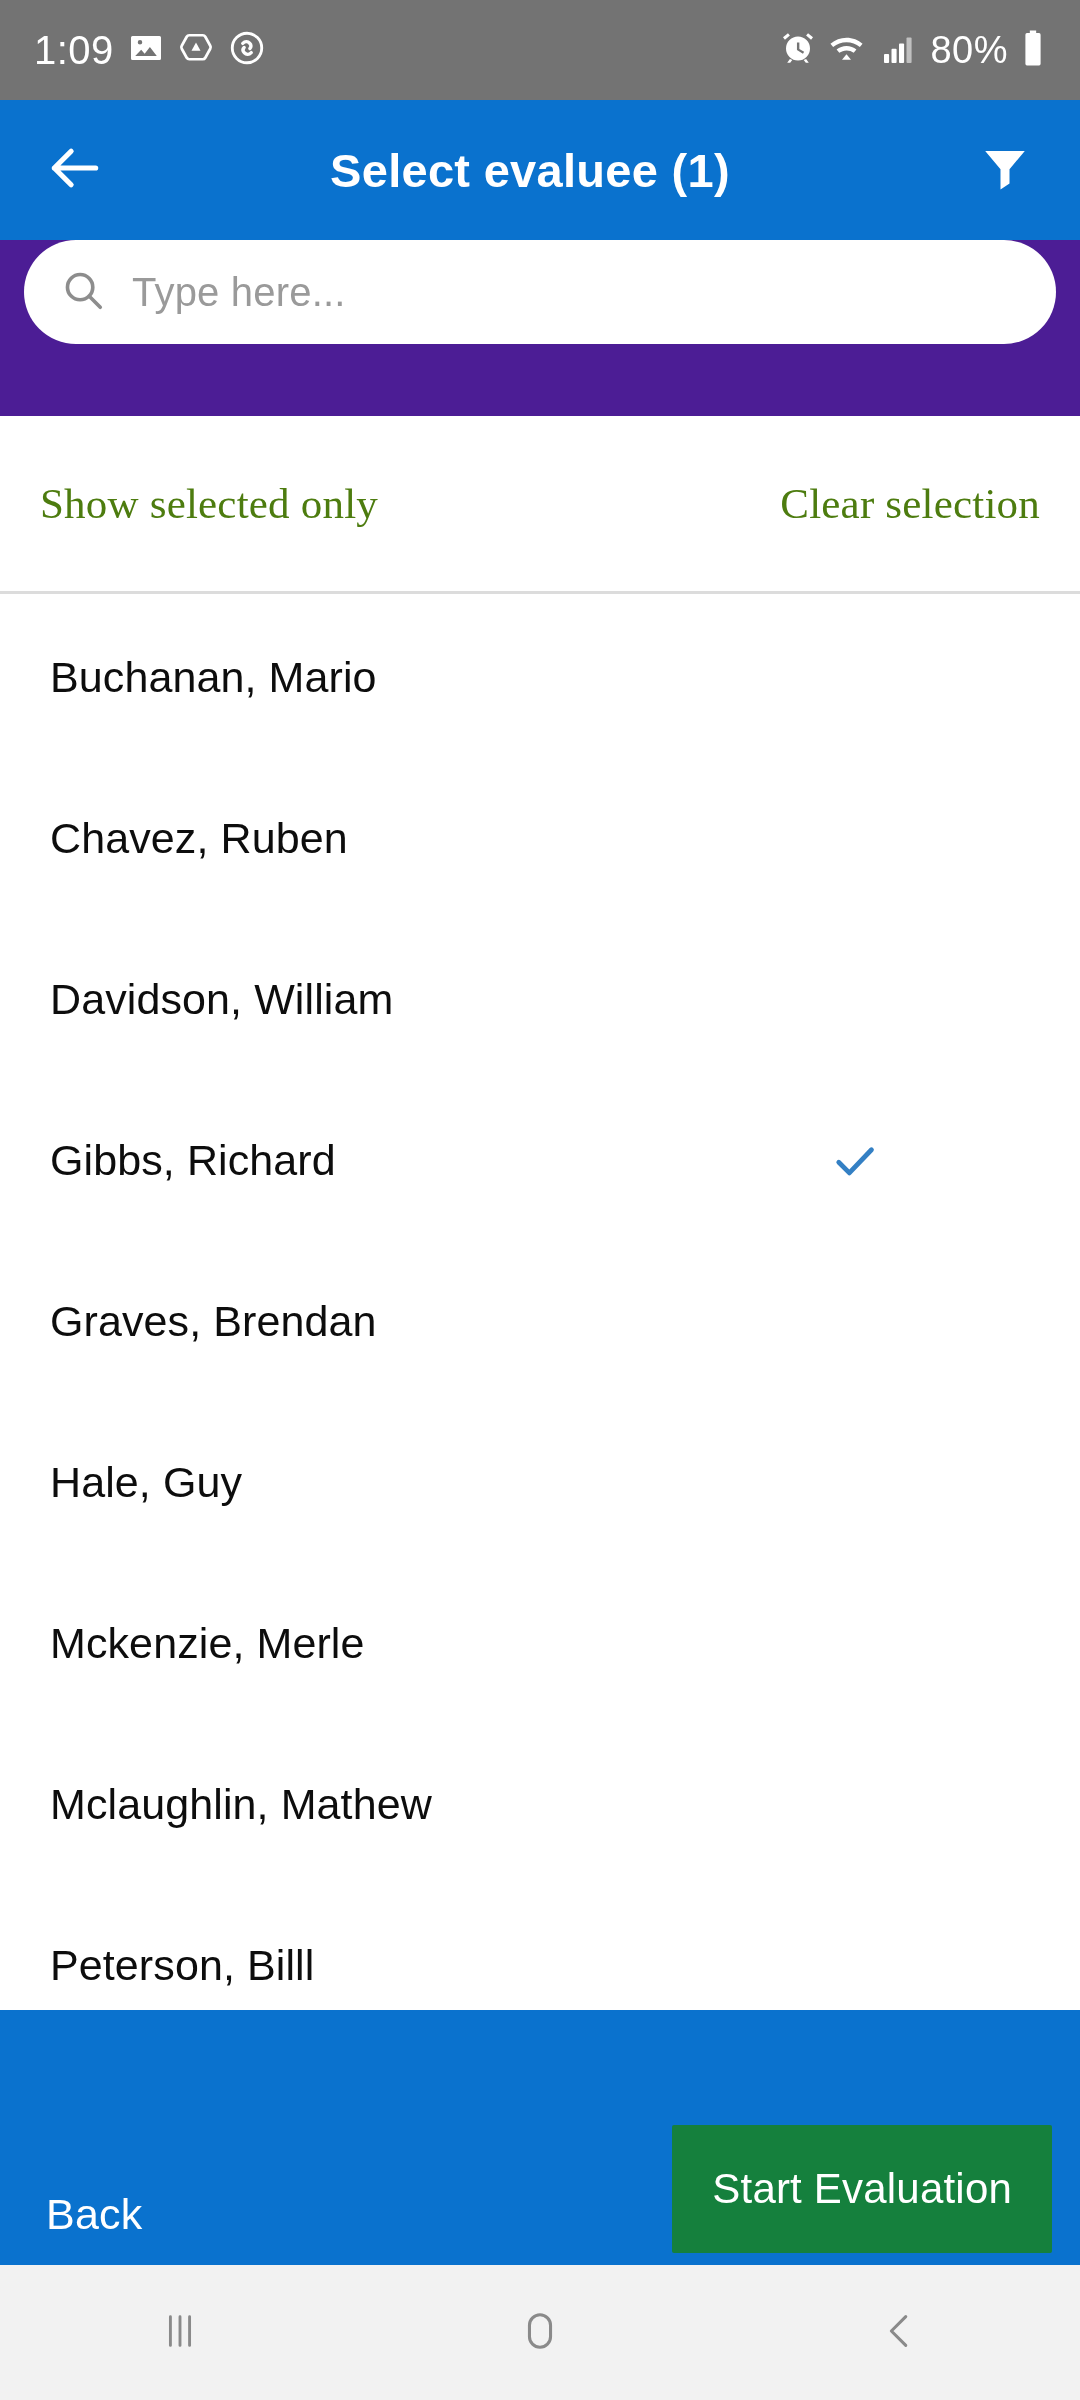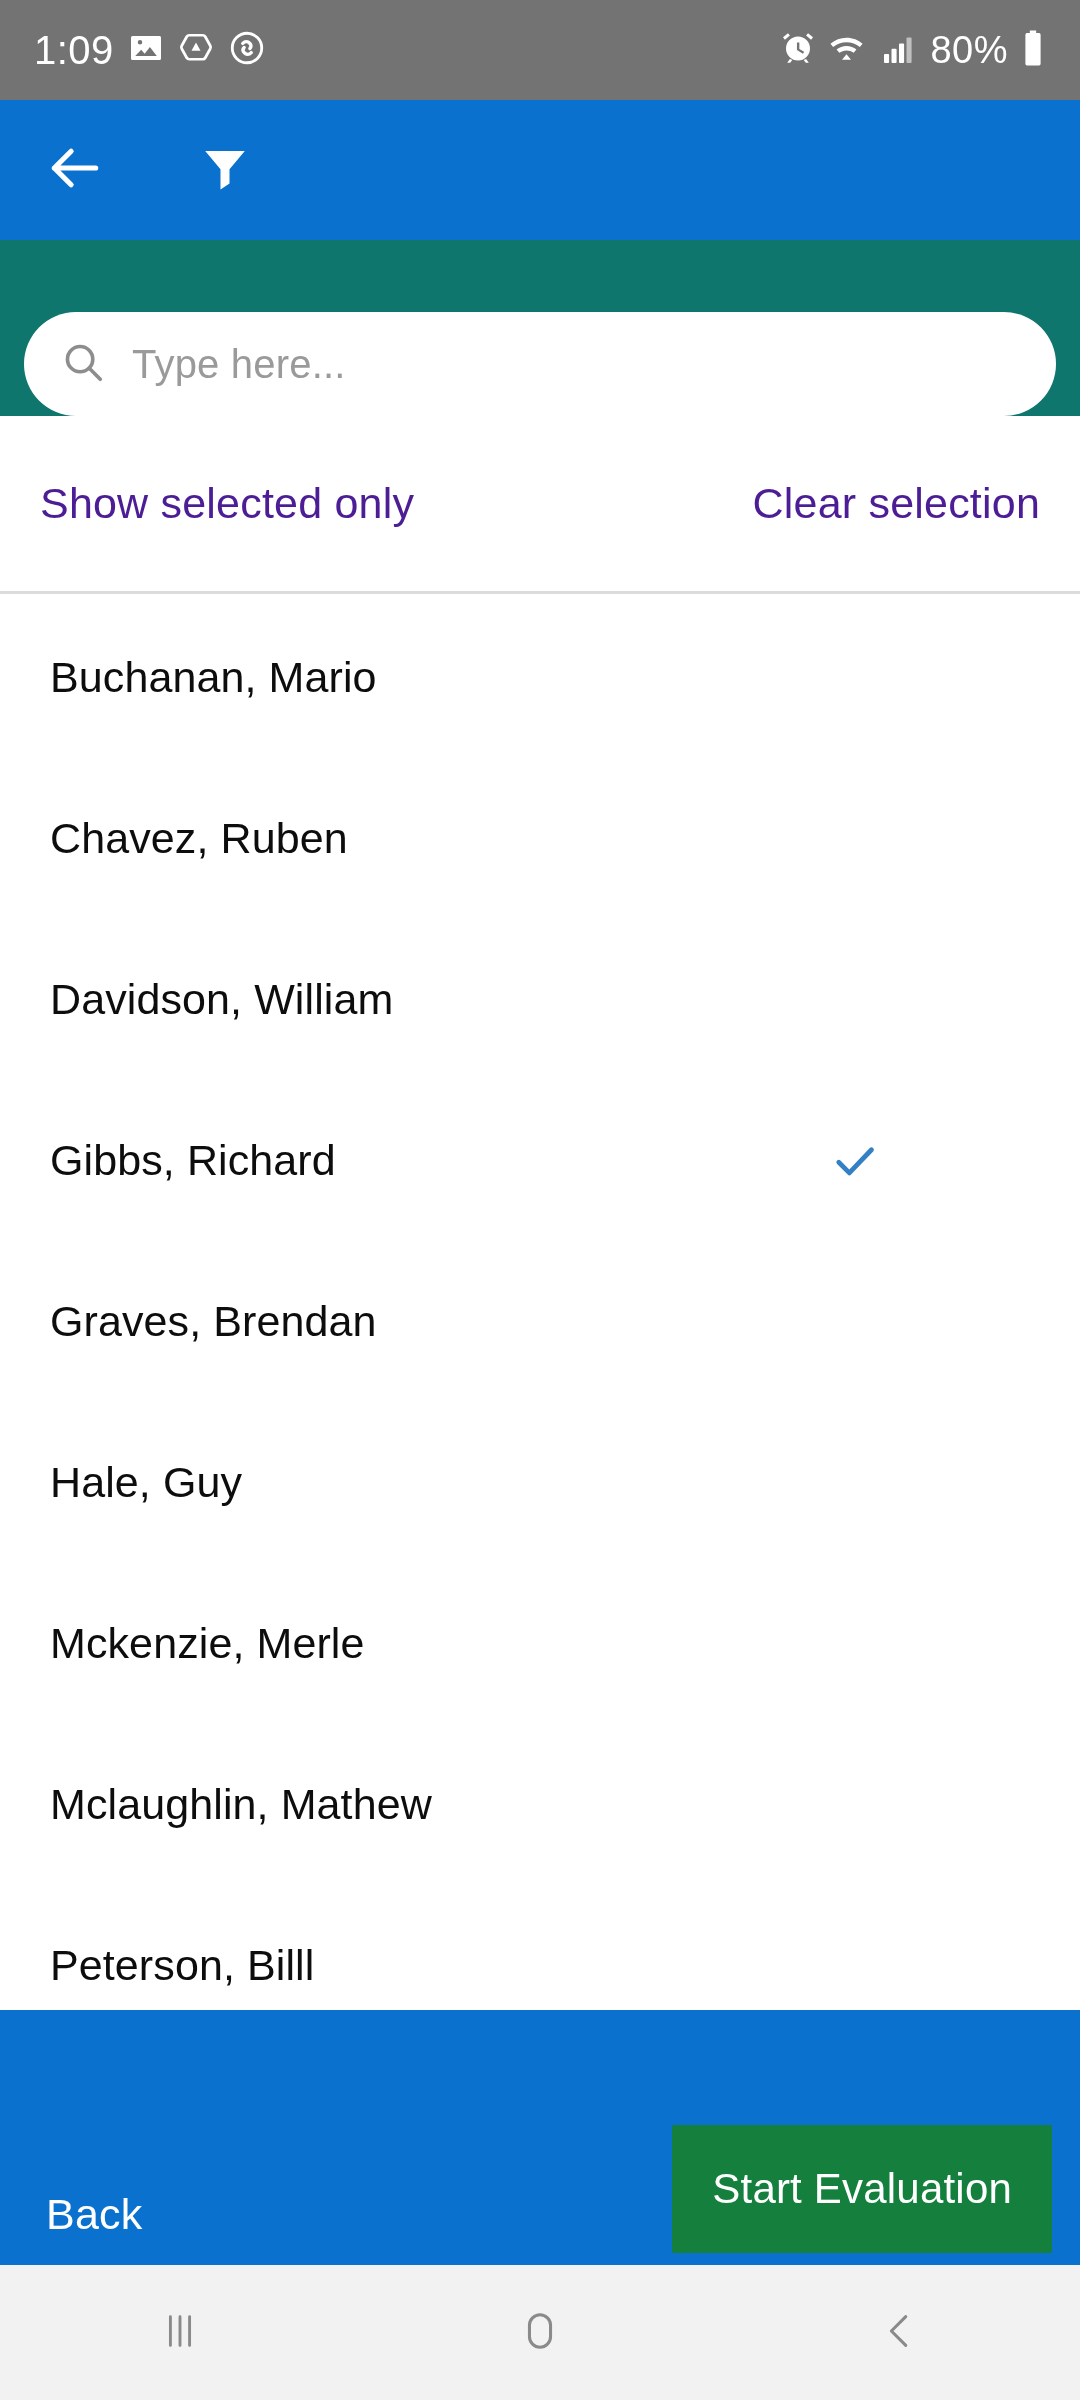--- a/index.html
+++ b/index.html
@@ -31,36 +31,36 @@
   .appbar-title{
     flex:1; text-align:center; color:#ffffff;
     font-size:47px; font-weight:bold; letter-spacing:0.3px;
     margin-left:-20px;
   }
   .appbar-filter{ width:150px; height:140px; display:flex; align-items:center; justify-content:center; }
 
   
   .searchwrap{
     position:absolute; top:240px; left:0; width:1080px; height:176px;
-    background:#0f766e; display:flex; align-items:flex-end; padding:0 24px;
+    background:#4c1d95; display:flex; align-items:flex-start; padding:0 24px;
   }
   .searchbox{
     width:100%; height:104px; background:#ffffff; border-radius:52px;
     display:flex; align-items:center; padding:0 36px; gap:26px;
   }
   .search-ph{ font-size:40px; color:#9a9a9a; letter-spacing:0.2px; }
 
   
   .actions{
     position:absolute; top:416px; left:0; width:1080px; height:178px;
     background:#ffffff; display:flex; align-items:center;
     padding:0 40px; border-bottom:3px solid #dcdcdc;
   }
   .action-link{
-    font-size:43px; color:#4c1d95; letter-spacing:0.2px; white-space:nowrap;
+    font-size:43px; color:#4d7c0f; letter-spacing:0.2px; white-space:nowrap;font-family:Liberation Serif, serif;
   }
   .action-link.right{ margin-left:auto; }
 
   
   .listwrap{
     position:absolute; top:597px; left:0; width:921px; height:1413px;
     background:#ffffff; overflow:hidden;
   }
   .row{
     position:relative; height:161px; display:flex; align-items:center;
@@ -149,20 +149,21 @@
   </div>
 
   <div class="appbar">
     <div class="appbar-back">
       <span>
         <svg width="62" height="62" viewBox="0 0 24 24" fill="none" stroke="#fff" stroke-width="2" stroke-linecap="round" stroke-linejoin="round">
           <path d="M20 12H4M10.5 5.5 4 12l6.5 6.5"></path>
         </svg>
       </span>
     </div>
+    <div class="appbar-title">Select evaluee (1)</div>
     <div class="appbar-filter">
       <span>
         <svg width="54" height="54" viewBox="0 0 24 24" fill="#fff">
           <path d="M3.2 4.4h17.6L14 12.6v6.3l-4 2.6v-8.9z"></path>
         </svg>
       </span>
     </div>
   </div>
 
   <div class="searchwrap">

